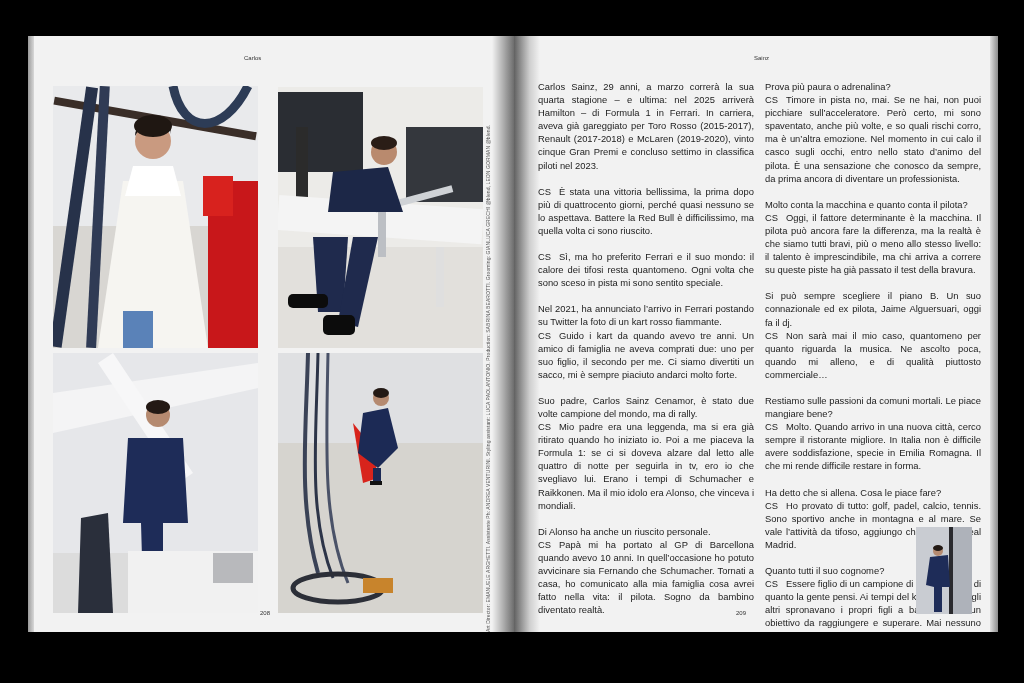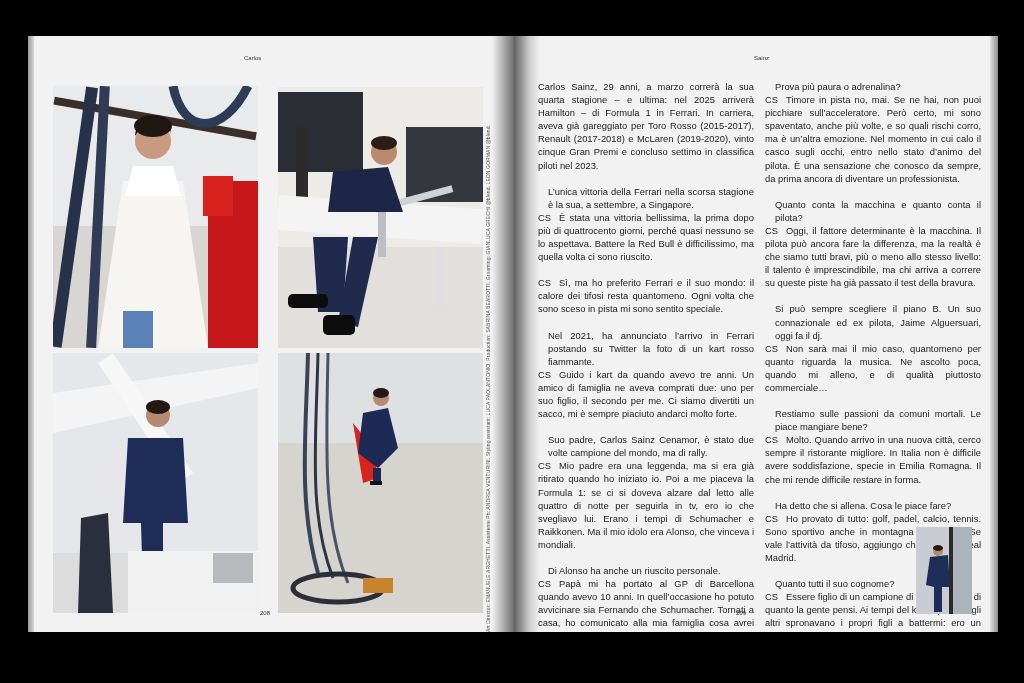--- a/index.html
+++ b/index.html
@@ -31,21 +31,21 @@
     }
     .credits span {
       position:absolute; left:0; bottom:0;
       transform-origin:left bottom; transform:rotate(-90deg) translateX(0) translateY(8px);
       white-space:nowrap; font-size:5px; color:#555; letter-spacing:0.1px;
       width:540px;
     }
 
     .col { position:absolute; top:44px; width:216px; font-size:9.4px; line-height:13.1px; color:#1c1c1c; }
     .col p { margin:0 0 13px 0; text-align:justify; }
-    .col p .q { display:block;margin-left:10px; }
+    .col p .q { display:block; }
     .col p .cs { margin-right:8px; }
     .col-1 { left:24px; }
     .col-2 { left:251px; }
     .small-photo { position:absolute; left:402px; top:491px; width:56px; height:87px; }
   </style>
 </head>
 <body>
 
 <div class="spread">
 
@@ -135,21 +135,20 @@
     <div class="gutter-shadow-l"></div>
   </div>
 
   <div class="page page-right">
     <div class="gutter-shadow-r"></div>
     <div class="running-head" style="left:240px;">Sainz</div>
 
     <div class="col col-1">
       <p>Carlos Sainz, 29 anni, a marzo correrà la sua quarta stagione – e ultima: nel 2025 arriverà Hamilton – di Formula 1 in Ferrari. In carriera, aveva già gareggiato per Toro Rosso (2015-2017), Renault (2017-2018) e McLaren (2019-2020), vinto cinque Gran Premi e concluso settimo in classifica piloti nel 2023.</p>
       <p>
-        <span class="q">L’unica vittoria della Ferrari nella scorsa stagione è la sua, a settembre, a Singapore.</span>
         <span class="cs">CS</span><span>È stata una vittoria bellissima, la prima dopo più di quattrocento giorni, perché quasi nessuno se lo aspettava. Battere la Red Bull è difficilissimo, ma quella volta ci sono riuscito.</span>
       </p>
       <p>
         <span class="cs">CS</span><span>Sì, ma ho preferito Ferrari e il suo mondo: il calore dei tifosi resta quantomeno. Ogni volta che sono sceso in pista mi sono sentito speciale.</span>
       </p>
       <p>
         <span class="q">Nel 2021, ha annunciato l’arrivo in Ferrari postando su Twitter la foto di un kart rosso fiammante.</span>
         <span class="cs">CS</span><span>Guido i kart da quando avevo tre anni. Un amico di famiglia ne aveva comprati due: uno per suo figlio, il secondo per me. Ci siamo divertiti un sacco, mi è sempre piaciuto andarci molto forte.</span>
       </p>
       <p>
@@ -162,21 +161,21 @@
       </p>
 
     </div>
 
     <div class="col col-2">
       <p>
         <span class="q">Prova più paura o adrenalina?</span>
         <span class="cs">CS</span><span>Timore in pista no, mai.  Se ne hai, non puoi picchiare sull’acceleratore. Però certo, mi sono spaventato, anche più volte, e so quali rischi corro, ma è un’altra emozione. Nel momento in cui calo il casco sugli occhi, entro nello stato d’animo del pilota. È una sensazione che conosco da sempre, da prima ancora di diventare un professionista.</span>
       </p>
       <p>
-        <span class="q">Quanto conta la macchina e quanto conta il pilota?</span>
+        <span class="q">Molto conta la macchina e quanto conta il pilota?</span>
         <span class="cs">CS</span><span>Oggi, il fattore determinante è la macchina. Il pilota può ancora fare la differenza, ma la realtà è che siamo tutti bravi, più o meno allo stesso livello: il talento è imprescindibile, ma chi arriva a correre su queste piste ha già passato il test della bravura.</span>
       </p>
       <p>
         <span class="q">Si può sempre scegliere il piano B. Un suo connazionale ed ex pilota, Jaime Alguersuari, oggi fa il dj.</span>
         <span class="cs">CS</span><span>Non sarà mai il mio caso, quantomeno per quanto riguarda la musica. Ne ascolto poca, quando mi alleno, e di qualità piuttosto commerciale…</span>
       </p>
       <p>
         <span class="q">Restiamo sulle passioni da comuni mortali. Le piace mangiare bene?</span>
         <span class="cs">CS</span><span>Molto. Quando arrivo in una nuova città, cerco sempre il ristorante migliore. In Italia non è difficile avere soddisfazione, specie in Emilia Romagna. Il che mi rende difficile restare in forma.</span>
       </p>

